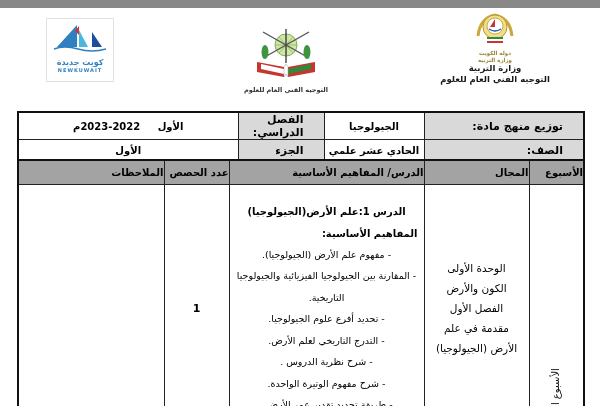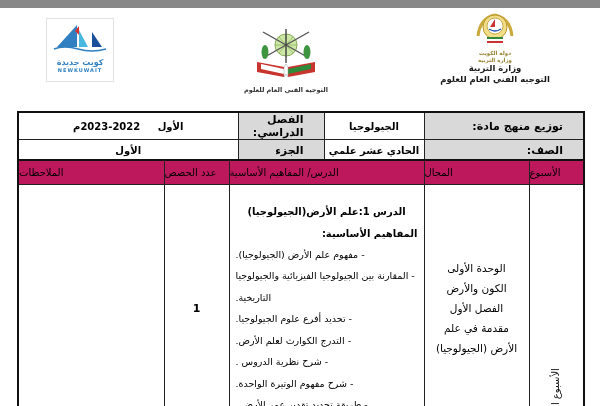--- a/index.html
+++ b/index.html
@@ -20,25 +20,25 @@
   .tiny-gold   { font-size:5.5px; color:#9a8435; line-height:6.5px; font-weight:bold; }
   .min-bold    { font-size:8.5px; font-weight:bold; color:#1a1a1a; line-height:11px; }
   
   table { border-collapse:collapse; table-layout:fixed; position:absolute; direction:rtl; }
   td { border:1px solid #222; overflow:hidden; }
   .info-table { left:17px; top:103px; width:566px; border:2px solid #111; }
   .main-table { left:17px; top:151px; width:566px; border:2px solid #111; }
   .shaded { background:#d9d9d9; }
   .lbl  { font-weight:bold; font-size:11px; text-align:right; padding-right:20px; }
   .val  { font-weight:bold; font-size:10px; text-align:center; }
-  .hdr  { font-weight:normal; font-size:10px; text-align:left; background:#be185d; }
+  .hdr  { font-weight:bold; font-size:10px; text-align:right; background:#a3a3a3; }
   .lesson-cell { vertical-align:top; padding:16px 6px; }
   .lesson-title { font-weight:bold; font-size:10px; text-align:center; line-height:22px; }
   .lesson-sub   { font-weight:bold; font-size:10px; text-align:right; line-height:21px; }
-  .lesson-pt    { font-size:9.5px; text-align:left; line-height:21.5px; }
+  .lesson-pt    { font-size:9.5px; text-align:center; line-height:21.5px; }
   .domain-cell { text-align:center; vertical-align:middle; font-size:10.5px; }
   .domain-line { line-height:20px; }
   .periods-cell { text-align:center; vertical-align:middle; font-weight:bold; font-size:11px; }
   .footer-cell { font-weight:bold; font-size:10px; text-align:center; vertical-align:top; padding-top:2px; }
   
   .week-vertical {
     position:absolute; left:528px; top:352px; width:55px; height:70px;
     display:flex; align-items:center; justify-content:center; pointer-events:none;
   }
   .week-vertical span { white-space:nowrap; transform:rotate(-90deg); font-size:10px; color:#111; }
@@ -142,21 +142,21 @@
         <div class="domain-line">الفصل الأول</div>
         <div class="domain-line">مقدمة في علم</div>
         <div class="domain-line">الأرض (الجيولوجيا)</div>
       </td>
       <td class="lesson-cell">
         <div class="lesson-title">الدرس 1:علم الأرض(الجيولوجيا)</div>
         <div class="lesson-sub">المفاهيم الأساسية:</div>
         <div class="lesson-pt">- مفهوم علم الأرض (الجيولوجيا).</div>
         <div class="lesson-pt">- المقارنة بين الجيولوجيا الفيزيائية والجيولوجيا التاريخية.</div>
         <div class="lesson-pt">- تحديد أفرع علوم الجيولوجيا.</div>
-        <div class="lesson-pt">- التدرج الكوارث لعلم الأرض.</div>
+        <div class="lesson-pt">- التدرج التاريخي لعلم الأرض.</div>
         <div class="lesson-pt">- شرح نظرية الدروس .</div>
         <div class="lesson-pt">- شرح مفهوم الوتيرة الواحدة.</div>
         <div class="lesson-pt">- طريقة تحديد تقدير عمر الأرض .</div>
       </td>
       <td class="periods-cell">1</td>
       <td></td>
     </tr>
     <tr style="height:40px">
       <td class="shaded"></td>
       <td class="shaded"></td>

